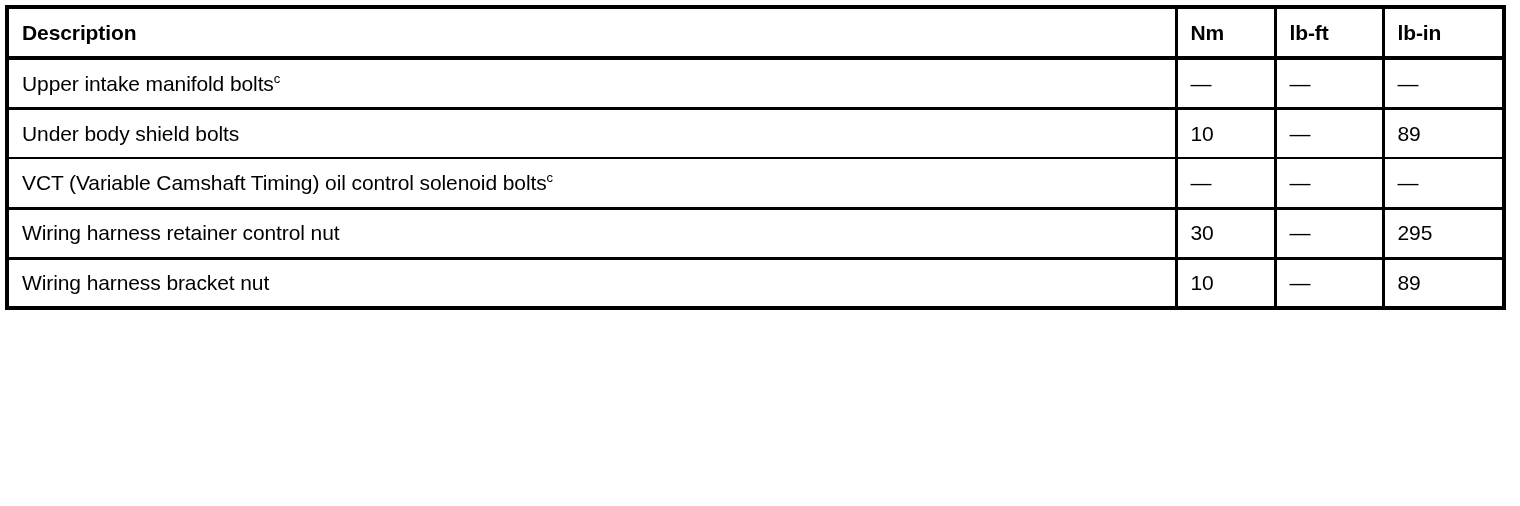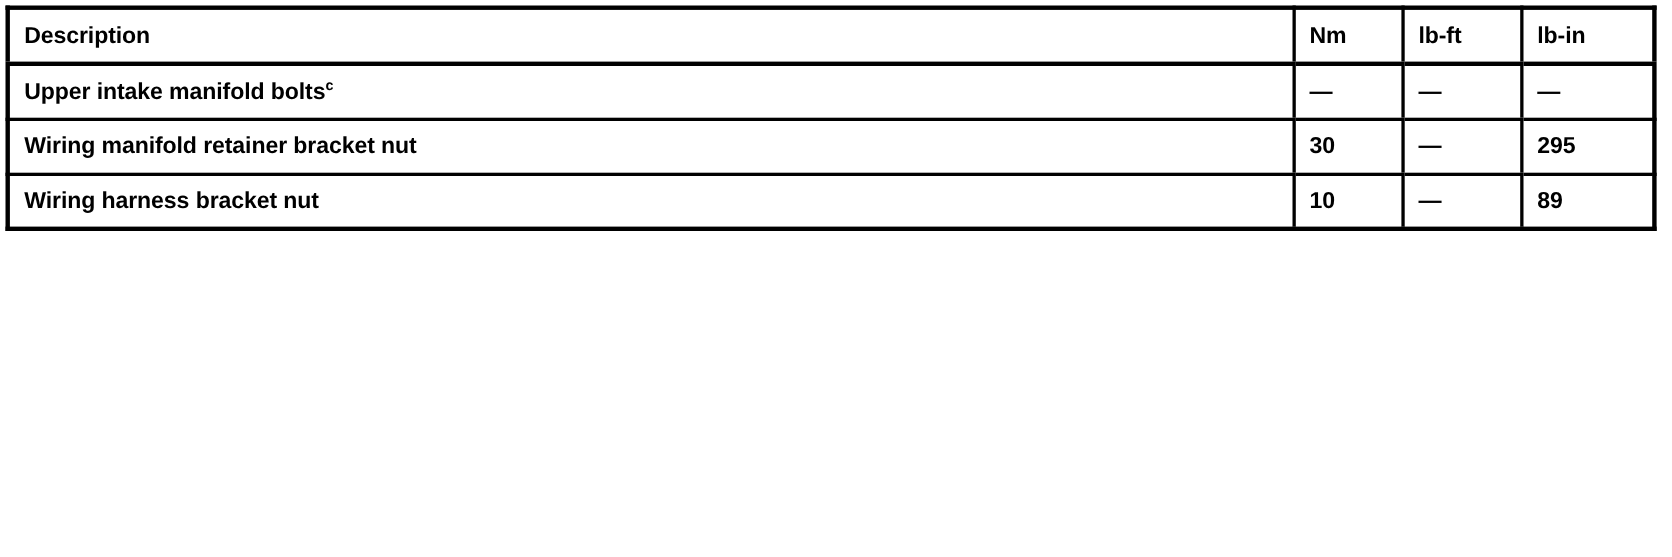--- a/index.html
+++ b/index.html
@@ -45,21 +45,21 @@
     border-left: 3px solid #000000;
     border-right: 0;
     border-top: 0;
     border-bottom: 2px solid #000000;
     padding: 0 0 0 13px;
     margin: 0;
     text-align: left;
     vertical-align: middle;
     font-size: 21px;
     line-height: 1.1;
-    font-weight: bold;
+    font-weight: normal;
     letter-spacing: -0.1px;
     white-space: nowrap;
     background: #ffffff;
   }
 
   .spec-table th:first-child,
   .spec-table td:first-child {
     border-left: 0;
   }
 
@@ -127,22 +127,34 @@
       </tr>
     </thead>
 
     <tbody id="table-body">
         <tr class="rule-heavy">
           <td class="desc-cell"><span>Upper intake manifold bolts</span><span class="sup-note">c</span></td>
           <td class="val-cell"><span class="dash">—</span></td>
           <td class="val-cell"><span class="dash">—</span></td>
           <td class="val-cell"><span class="dash">—</span></td>
         </tr>
+        <tr>
+          <td class="desc-cell"><span>Under body shield bolts</span></td>
+          <td class="val-cell"><span>10</span></td>
+          <td class="val-cell"><span class="dash">—</span></td>
+          <td class="val-cell"><span>89</span></td>
+        </tr>
         <tr class="rule-heavy">
-          <td class="desc-cell"><span>Wiring manifold retainer bracket nut</span></td>
+          <td class="desc-cell"><span>VCT (Variable Camshaft Timing) oil control solenoid bolts</span><span class="sup-note">c</span></td>
+          <td class="val-cell"><span class="dash">—</span></td>
+          <td class="val-cell"><span class="dash">—</span></td>
+          <td class="val-cell"><span class="dash">—</span></td>
+        </tr>
+        <tr class="rule-heavy">
+          <td class="desc-cell"><span>Wiring harness retainer control nut</span></td>
           <td class="val-cell"><span>30</span></td>
           <td class="val-cell"><span class="dash">—</span></td>
           <td class="val-cell"><span>295</span></td>
         </tr>
         <tr>
           <td class="desc-cell"><span>Wiring harness bracket nut</span></td>
           <td class="val-cell"><span>10</span></td>
           <td class="val-cell"><span class="dash">—</span></td>
           <td class="val-cell"><span>89</span></td>
         </tr>

